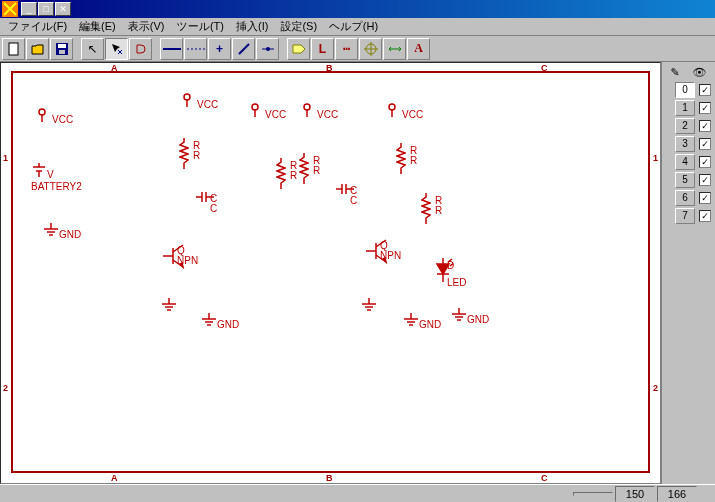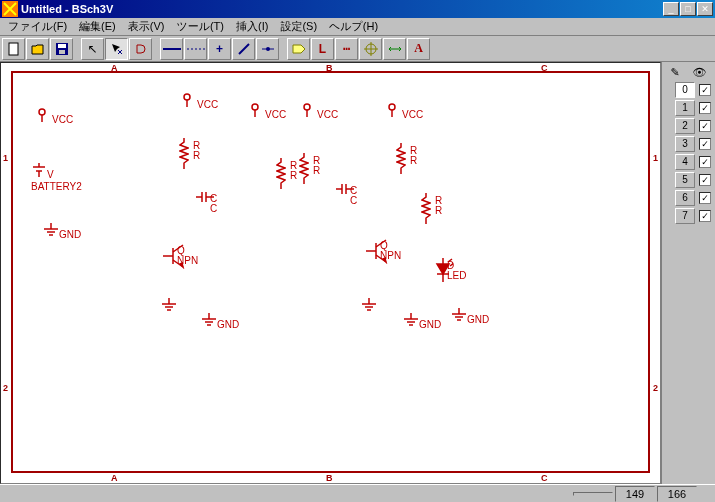--- a/index.html
+++ b/index.html
@@ -34,21 +34,20 @@
 .status-grip { width:16px; }
 </style>
 </head>
 <body>
 
 <div class="titlebar">
   <svg class="titlebar-icon" viewBox="0 0 16 16">
       <rect width="16" height="16" fill="#ff8000"></rect>
       <path d="M2 2L14 14M14 2L2 14" stroke="#ffff00" stroke-width="2"></path>
     </svg>
-  <span class="titlebar-text">Untitled - BSch3V</span>
   <div class="titlebar-btns">
     <div class="winbtn">_</div>
     <div class="winbtn">□</div>
     <div class="winbtn">✕</div>
   </div>
 </div>
 
 <div class="menubar">
   <div class="menu-item">ファイル(F)</div>
   <div class="menu-item">編集(E)</div>
@@ -219,21 +218,21 @@
             <line x1="10" y1="9" x2="20" y2="2"></line>
             <line x1="10" y1="17" x2="20" y2="24"></line>
             <path d="M17 21l3 3-1-4z" fill="#c00000"></path>
           </svg><div style="position:absolute;left:14px;top:2px;white-space:nowrap;">Q</div><div style="position:absolute;left:14px;top:12px;white-space:nowrap;">NPN</div></div>
         <div class="comp" style="left: 432px; top: 195px;"><svg width="20" height="24">
             <line x1="10" y1="0" x2="10" y2="6"></line>
             <path d="M4 6h12L10 16z" fill="#c00000"></path>
             <line x1="4" y1="16" x2="16" y2="16"></line>
             <line x1="10" y1="16" x2="10" y2="24"></line>
             <path d="M15 4l4-3M17 8l4-3"></path>
-          </svg><div style="position:absolute;left:14px;top:2px;white-space:nowrap;">D</div><div style="position:absolute;left:14px;top:12px;white-space:nowrap;">LED</div></div>
+          </svg><div style="position:absolute;left:14px;top:2px;white-space:nowrap;">D</div><div style="position:absolute;left:14px;top:19px;white-space:nowrap;">LED</div></div>
         <div class="comp" style="left: 42px; top: 160px;"><svg width="16" height="14">
             <line x1="8" y1="0" x2="8" y2="6"></line>
             <line x1="1" y1="6" x2="15" y2="6"></line>
             <line x1="4" y1="9" x2="12" y2="9"></line>
             <line x1="6" y1="12" x2="10" y2="12"></line>
           </svg><div style="position:absolute;left:16px;top:6px;white-space:nowrap;">GND</div></div>
         <div class="comp" style="left: 160px; top: 235px;"><svg width="16" height="14">
             <line x1="8" y1="0" x2="8" y2="6"></line>
             <line x1="1" y1="6" x2="15" y2="6"></line>
             <line x1="4" y1="9" x2="12" y2="9"></line>
@@ -302,16 +301,16 @@
         <div class="layer-row">
           <div class="layer-btn">7</div>
           <div class="cb">✓</div>
         </div>
       </div>
   </div>
 </div>
 
 <div class="statusbar">
   <div class="status-cell" style="flex:0 0 30px;"></div>
-  <div class="status-cell">149</div>
+  <div class="status-cell">150</div>
   <div class="status-cell">166</div>
   <div class="status-grip"></div>
 </div>
 
 </body></html>

